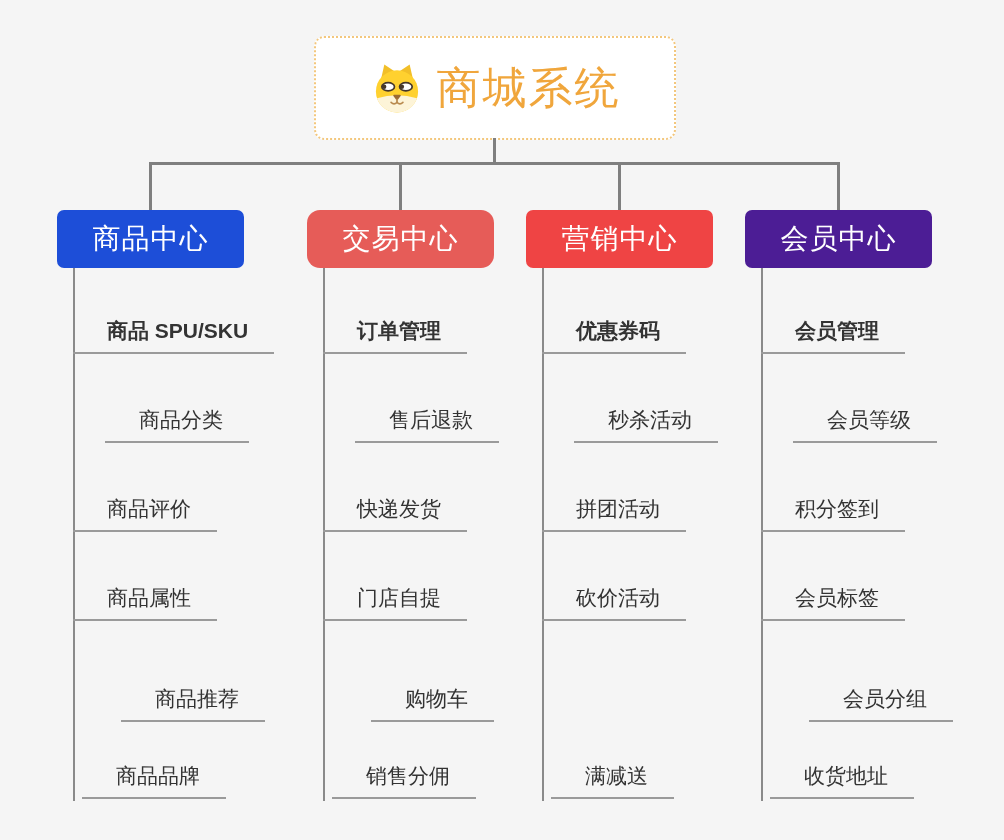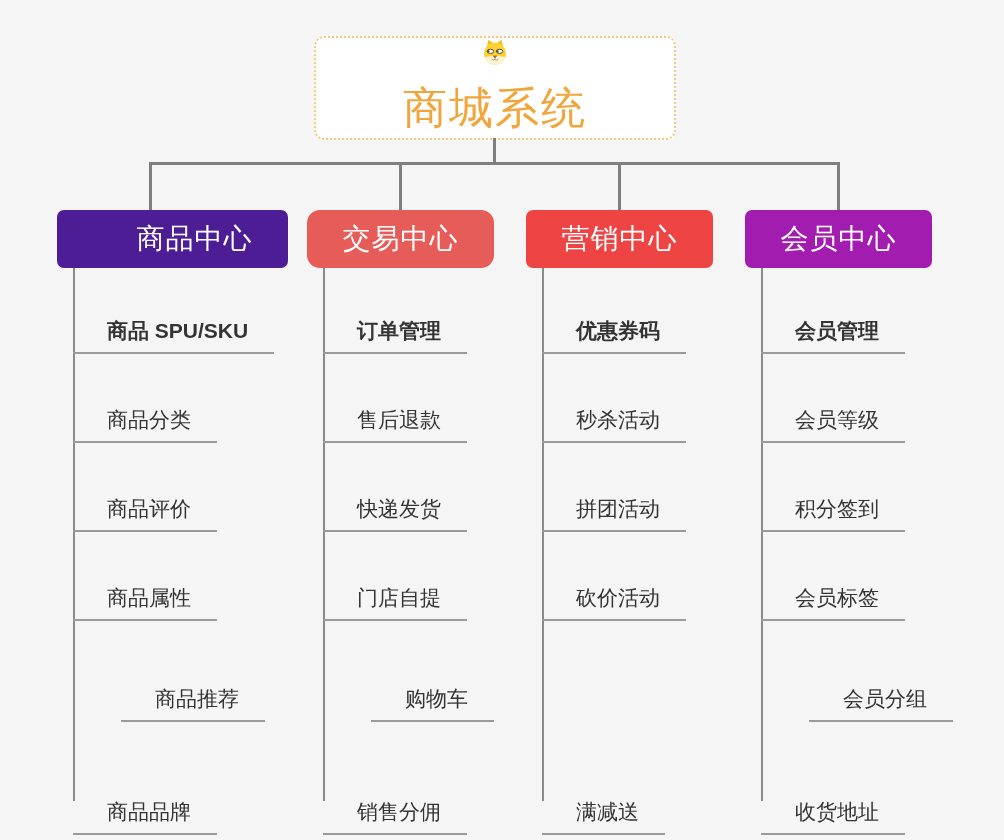--- a/index.html
+++ b/index.html
@@ -84,32 +84,32 @@
     line-height: 31px;
     color: #333333;
     padding: 0 26px 6px 34px;
     border-bottom: 2px solid #9a9a9a;
   }
   .cl-1 { left: 73px; }
   .cl-2 { left: 323px; }
   .cl-3 { left: 542px; }
   .cl-4 { left: 761px; }
   .rw-1 { top: 315px; font-weight: bold; }
-  .rw-2 { top: 404px; }
+  .rw-2 { top: 404px; padding-left: 32px; }
   .rw-3 { top: 493px; }
   .rw-4 { top: 582px; }
   .rw-5 { top: 683px; padding-left: 48px; }
-  .rw-6 { top: 796px; }
+  .rw-6 { top: 760px; padding-left: 9px; }
 </style>
 </head>
 <body>
 
 <div class="canvas" style="background-color: rgb(245, 245, 245);">
 
-  <div class="root-node" style="border-color: rgb(243, 199, 125); flex-direction: column;">
+  <div class="root-node" style="border-color: rgb(243, 199, 125);">
     <svg width="54" height="54" viewBox="0 0 64 64">
 
       <path d="M13 22 L17 4 L29 12 Z" fill="#f2bf28"></path>
       <path d="M51 22 L47 4 L35 12 Z" fill="#f2bf28"></path>
 
       <circle cx="32" cy="36" r="25" fill="#ffd12f"></circle>
 
       <path d="M8.3 44 Q32 37 55.7 44 A25 25 0 0 1 8.3 44 Z" fill="#fdf4d8"></path>
 
       <ellipse cx="21.5" cy="30.5" rx="7.5" ry="4.8" fill="#ffffff" stroke="#45372a" stroke-width="2"></ellipse>
@@ -125,24 +125,24 @@
     <span class="root-title" style="color: rgb(240, 166, 60);">商城系统</span>
   </div>
 
   <div class="conn root-stub"></div>
   <div class="conn h-rail"></div>
   <div class="conn stub stub-1"></div>
   <div class="conn stub stub-2"></div>
   <div class="conn stub stub-3"></div>
   <div class="conn stub stub-4"></div>
 
-  <div class="branch-box bx-1" style="background-color: #4c1d95; padding-left: 44px;">商品中心</div>
+  <div class="branch-box bx-1" style="background-color: #1d4ed8;">商品中心</div>
   <div class="branch-box bx-2" style="background-color: rgb(230, 92, 88); border-radius: 13px;">交易中心</div>
   <div class="branch-box bx-3" style="background-color: #ef4444;">营销中心</div>
-  <div class="branch-box bx-4" style="background-color: #a21caf;">会员中心</div>
+  <div class="branch-box bx-4" style="background-color: #4c1d95;">会员中心</div>
 
   <div class="vline vl-1"></div>
   <div class="vline vl-2"></div>
   <div class="vline vl-3"></div>
   <div class="vline vl-4"></div>
 
   <div class="item cl-1 rw-1"><span>商品 SPU/SKU</span></div>
   <div class="item cl-1 rw-2"><span>商品分类</span></div>
   <div class="item cl-1 rw-3"><span>商品评价</span></div>
   <div class="item cl-1 rw-4"><span>商品属性</span></div>

